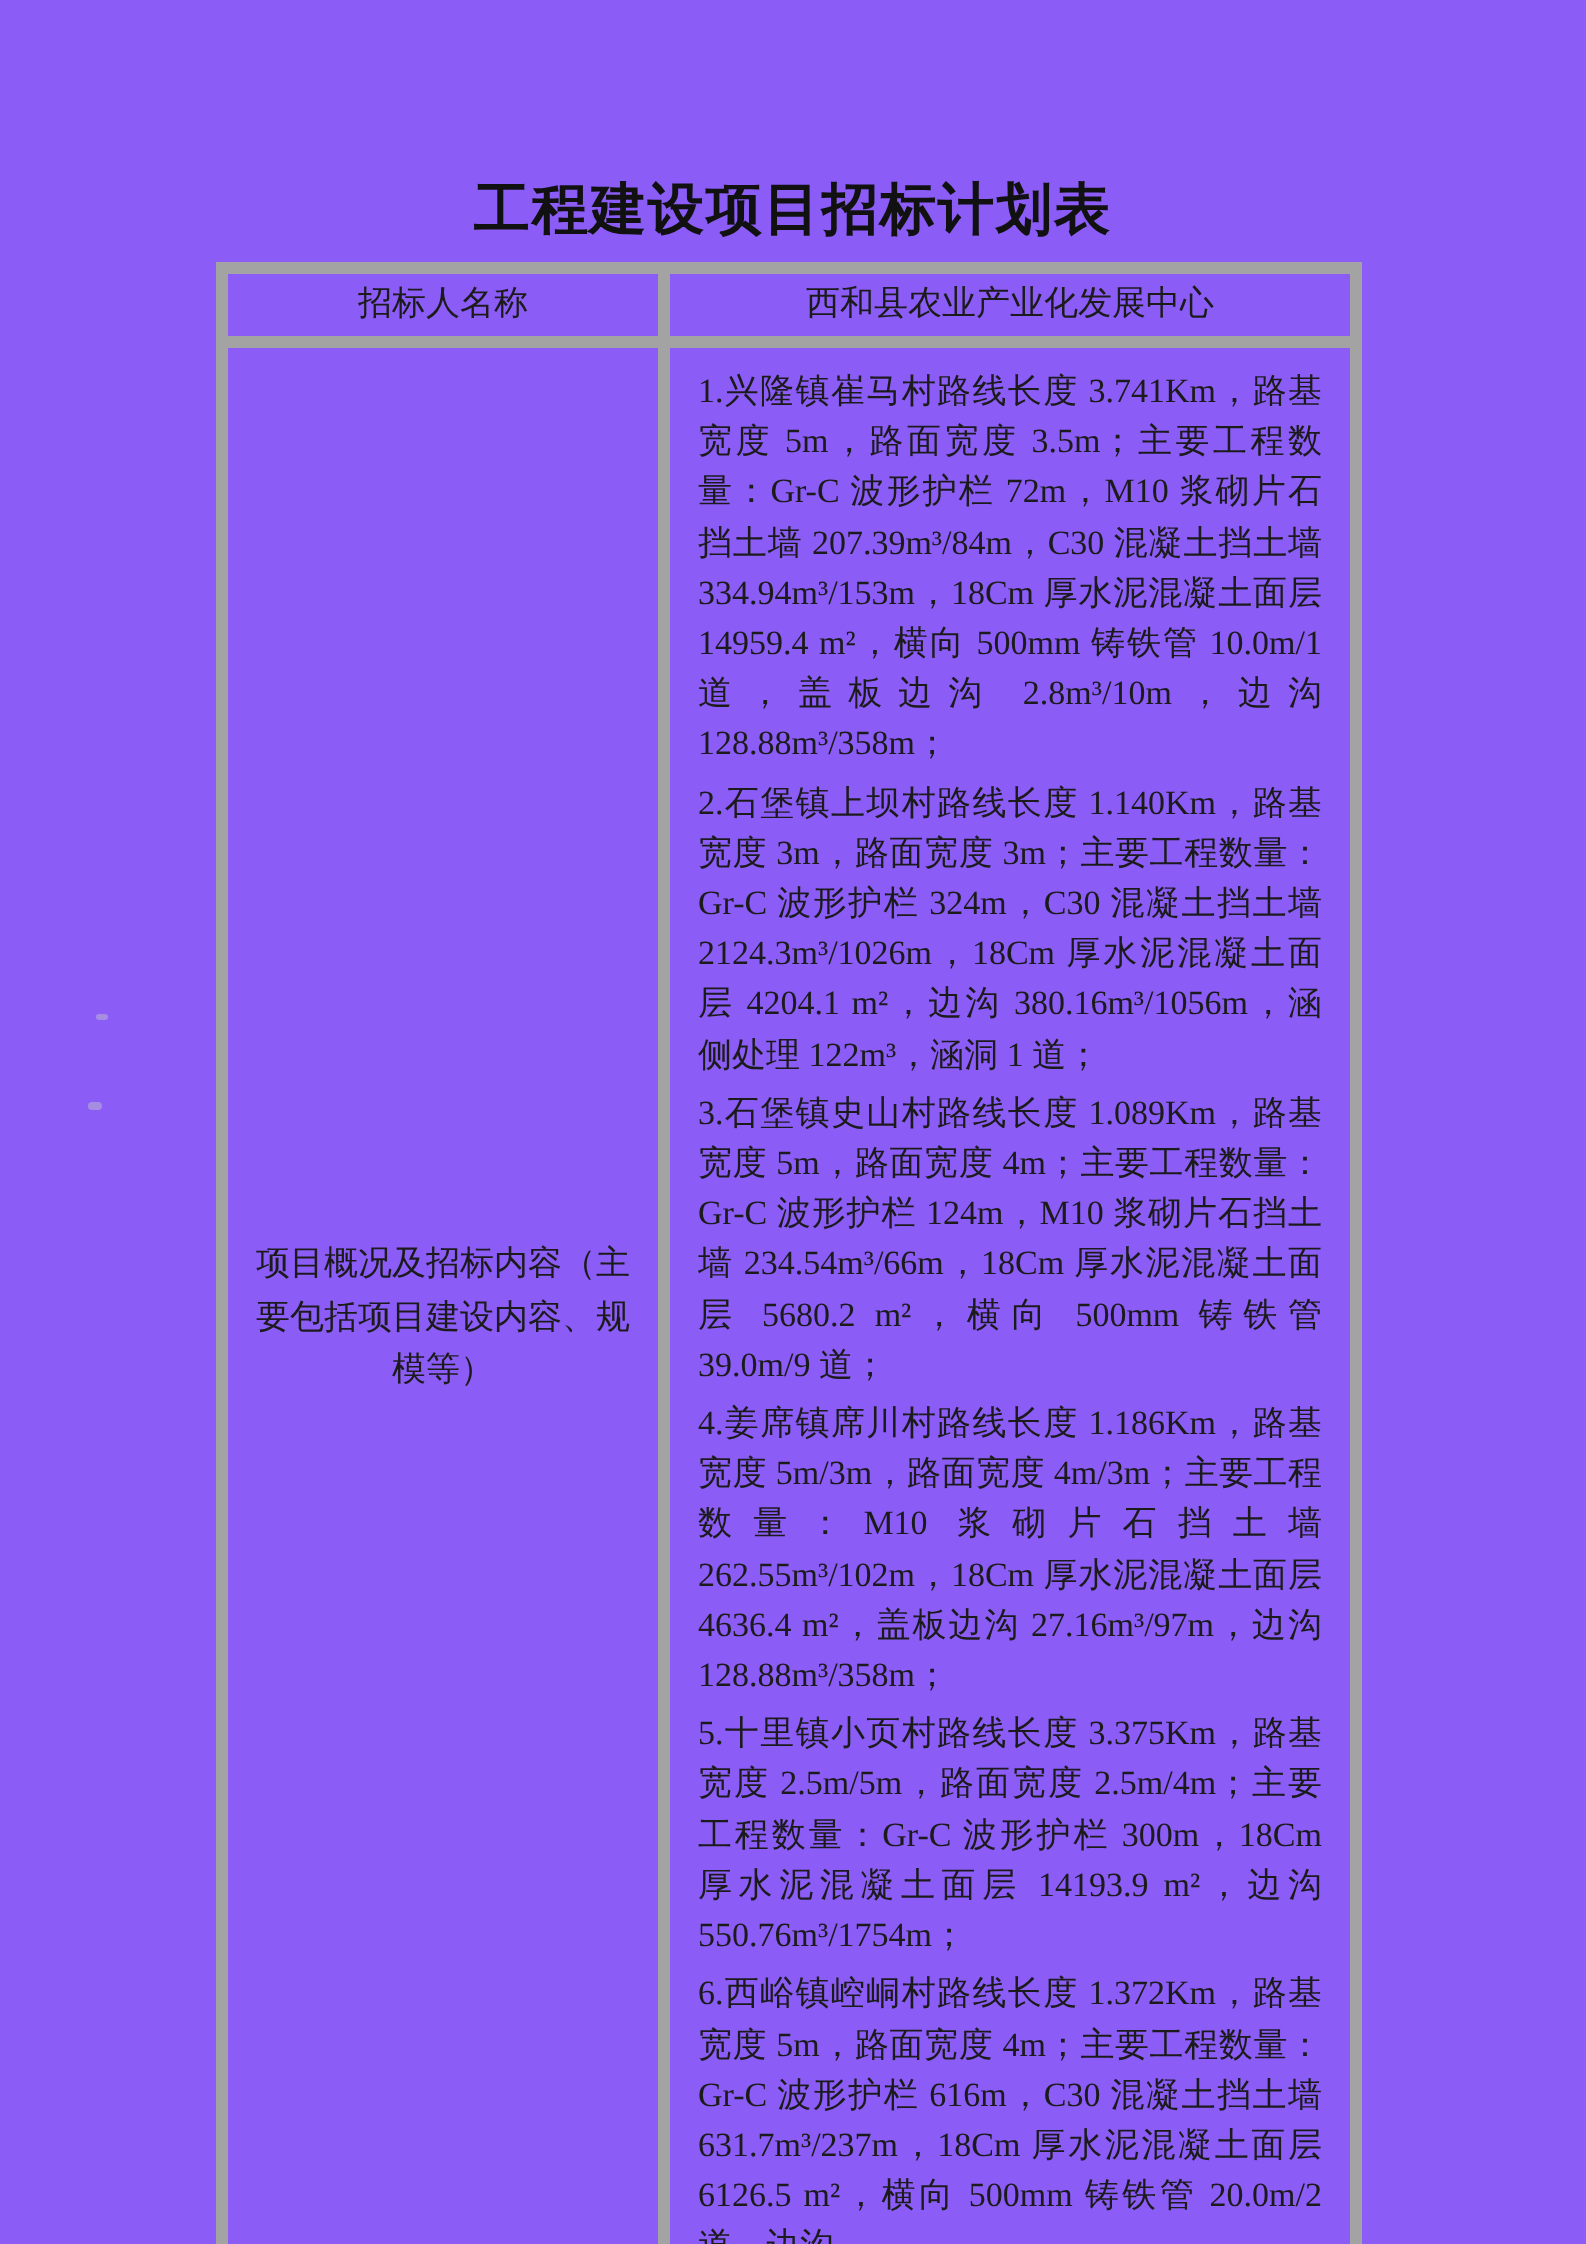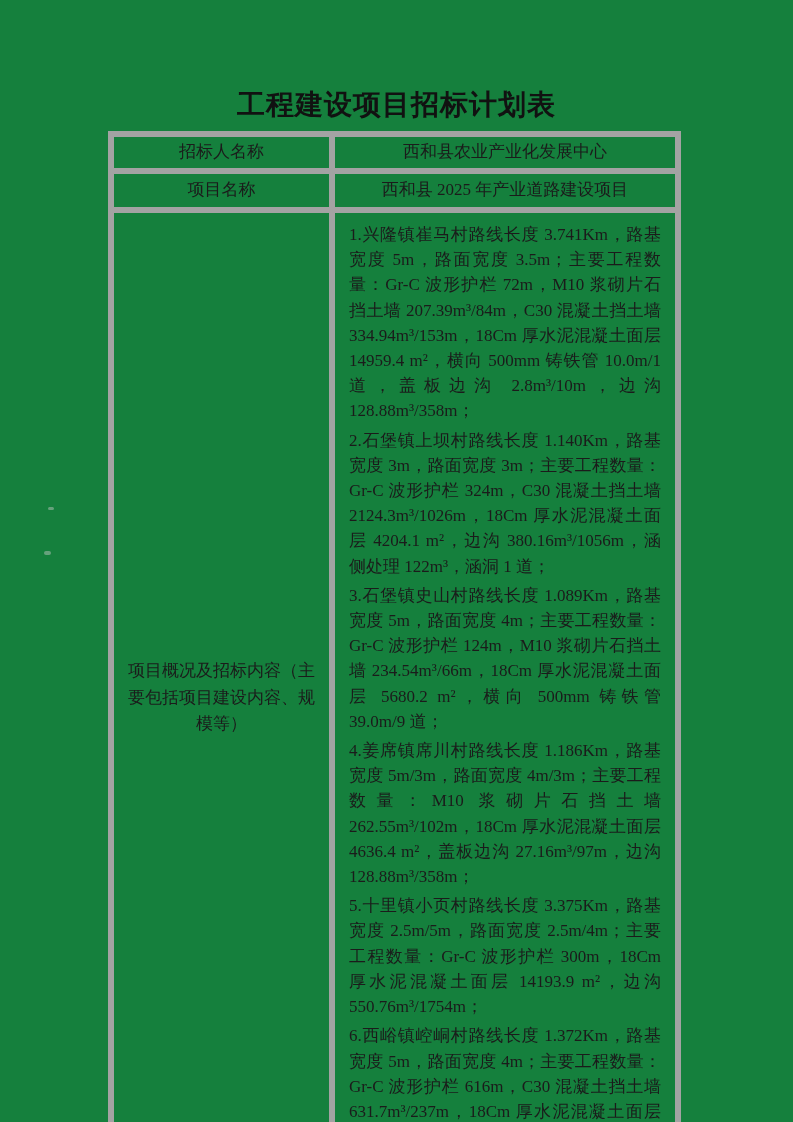--- a/index.html
+++ b/index.html
@@ -5,21 +5,21 @@
   html, body {
     margin: 0;
     padding: 0;
     background: #e9e9e9;
   }
   .page {
     position: relative;
     width: 793px;
     height: 1122px;
     margin: 0 auto;
-    background: #15803d;
+    background: #8b5cf6;
     overflow: hidden;
     font-family: "Liberation Serif", "DejaVu Serif", serif;
     color: #1b1b1b;
   }
   .title {
     position: absolute;
     top: 86px;
     left: 0;
     width: 100%;
     margin: 0;
@@ -99,24 +99,20 @@
   <h1 class="title">工程建设项目招标计划表</h1>
 
   <table class="bid-table">
     <tbody>
 
       <tr class="r1">
         <td class="label">招标人名称</td>
         <td class="value center">西和县农业产业化发展中心</td>
       </tr>
 
-      <tr class="r2">
-        <td class="label">项目名称</td>
-        <td class="value center">西和县 2025 年产业道路建设项目</td>
-      </tr>
 
 
 
       <tr class="r5">
         <td class="label">项目概况及招标内容（主要包括项目建设内容、规模等）</td>
         <td class="value left paragraphs">
           <p>1.兴隆镇崔马村路线长度 3.741Km，路基宽度 5m，路面宽度 3.5m；主要工程数量：Gr-C 波形护栏 72m，M10 浆砌片石挡土墙 207.39m³/84m，C30 混凝土挡土墙 334.94m³/153m，18Cm 厚水泥混凝土面层 14959.4 m²，横向 500mm 铸铁管 10.0m/1 道，盖板边沟 2.8m³/10m，边沟 128.88m³/358m；</p>
           <p>2.石堡镇上坝村路线长度 1.140Km，路基宽度 3m，路面宽度 3m；主要工程数量：Gr-C 波形护栏 324m，C30 混凝土挡土墙 2124.3m³/1026m，18Cm 厚水泥混凝土面层 4204.1 m²，边沟 380.16m³/1056m，涵侧处理 122m³，涵洞 1 道；</p>
           <p>3.石堡镇史山村路线长度 1.089Km，路基宽度 5m，路面宽度 4m；主要工程数量：Gr-C 波形护栏 124m，M10 浆砌片石挡土墙 234.54m³/66m，18Cm 厚水泥混凝土面层 5680.2 m²，横向 500mm 铸铁管 39.0m/9 道；</p>
           <p>4.姜席镇席川村路线长度 1.186Km，路基宽度 5m/3m，路面宽度 4m/3m；主要工程数量：M10 浆砌片石挡土墙 262.55m³/102m，18Cm 厚水泥混凝土面层 4636.4 m²，盖板边沟 27.16m³/97m，边沟 128.88m³/358m；</p>

